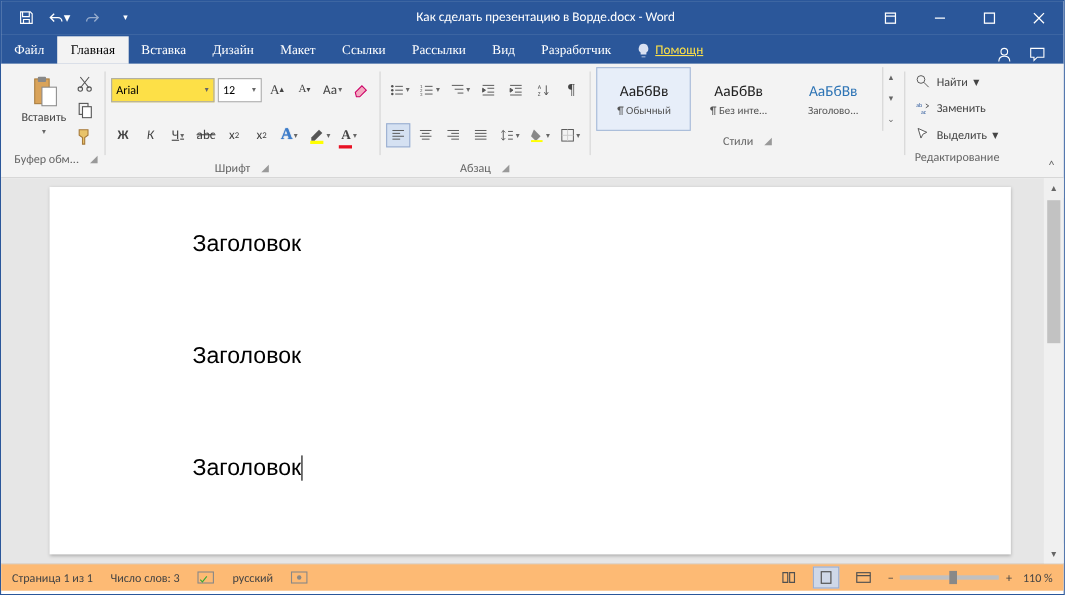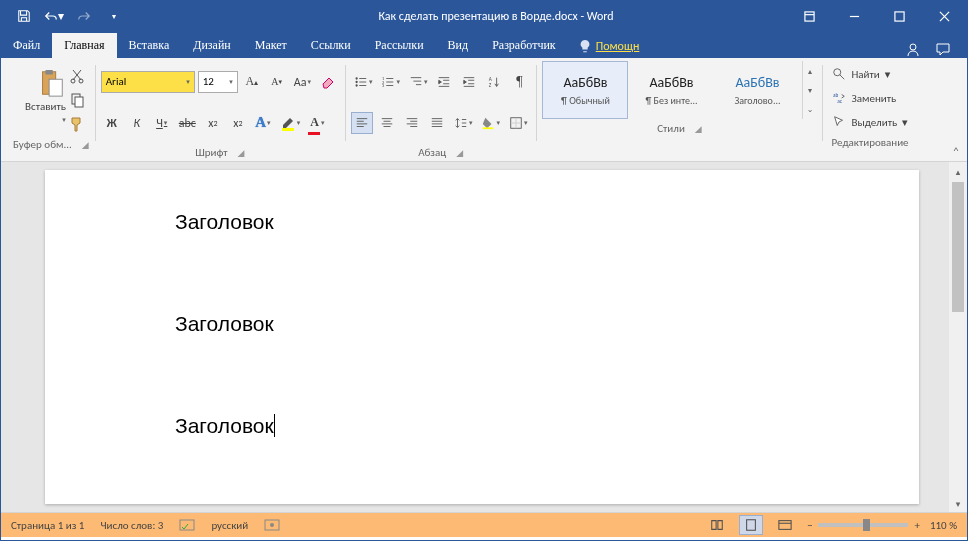--- a/index.html
+++ b/index.html
@@ -31,21 +31,21 @@
 .group .rows { flex: 1; display: flex; flex-direction: column; justify-content: space-around; }
 .group .row { display: flex; align-items: center; gap: 3px; }
 .group-label { font-size: 11px; color: #666; height: 18px; display: flex; align-items: center; gap: 4px; }
 .group-label .dlg { font-size: 9px; color: #999; margin-left: 6px; }
 
 .rbtn { min-width: 22px; height: 22px; display: flex; align-items: center; justify-content: center; color: #444; font-size: 12px; border: 1px solid transparent; padding: 0 2px; }
 .rbtn.small svg { width: 14px; height: 14px; }
 .rbtn svg { width: 16px; height: 16px; fill: #505050; }
 .rbtn .dd { font-size: 7px; margin-left: 1px; color: #666; }
 
-.big-btn { display: flex; flex-direction: column; align-items: flex-end; justify-content: center; width: 52px; height: 70px; font-size: 11px; color: #444; gap: 2px; }
+.big-btn { display: flex; flex-direction: column; align-items: center; justify-content: center; width: 52px; height: 70px; font-size: 11px; color: #444; gap: 2px; }
 .big-btn svg { width: 30px; height: 30px; }
 
 .font-name { width: 94px; height: 22px; border: 1px solid #ababab; background: #fde047; font-size: 11px; padding: 0 4px; display: flex; align-items: center; justify-content: space-between; }
 .font-size { width: 40px; height: 22px; border: 1px solid #ababab; background: #fff; font-size: 11px; padding: 0 4px; display: flex; align-items: center; justify-content: space-between; }
 
 .style-box { width: 86px; height: 58px; border: 1px solid transparent; display: flex; flex-direction: column; align-items: center; justify-content: center; font-size: 10px; gap: 3px; }
 .style-box.sel { border: 1px solid #a5b8d6; background: #e7eef9; }
 .style-box .sample { font-size: 14px; color: #222; }
 .style-box.h1 .sample { color: #2e74b5; }
 .style-box .sname { color: #555; font-size: 10px; white-space: nowrap; overflow: hidden; text-overflow: ellipsis; width: 62px; text-align: center; }

